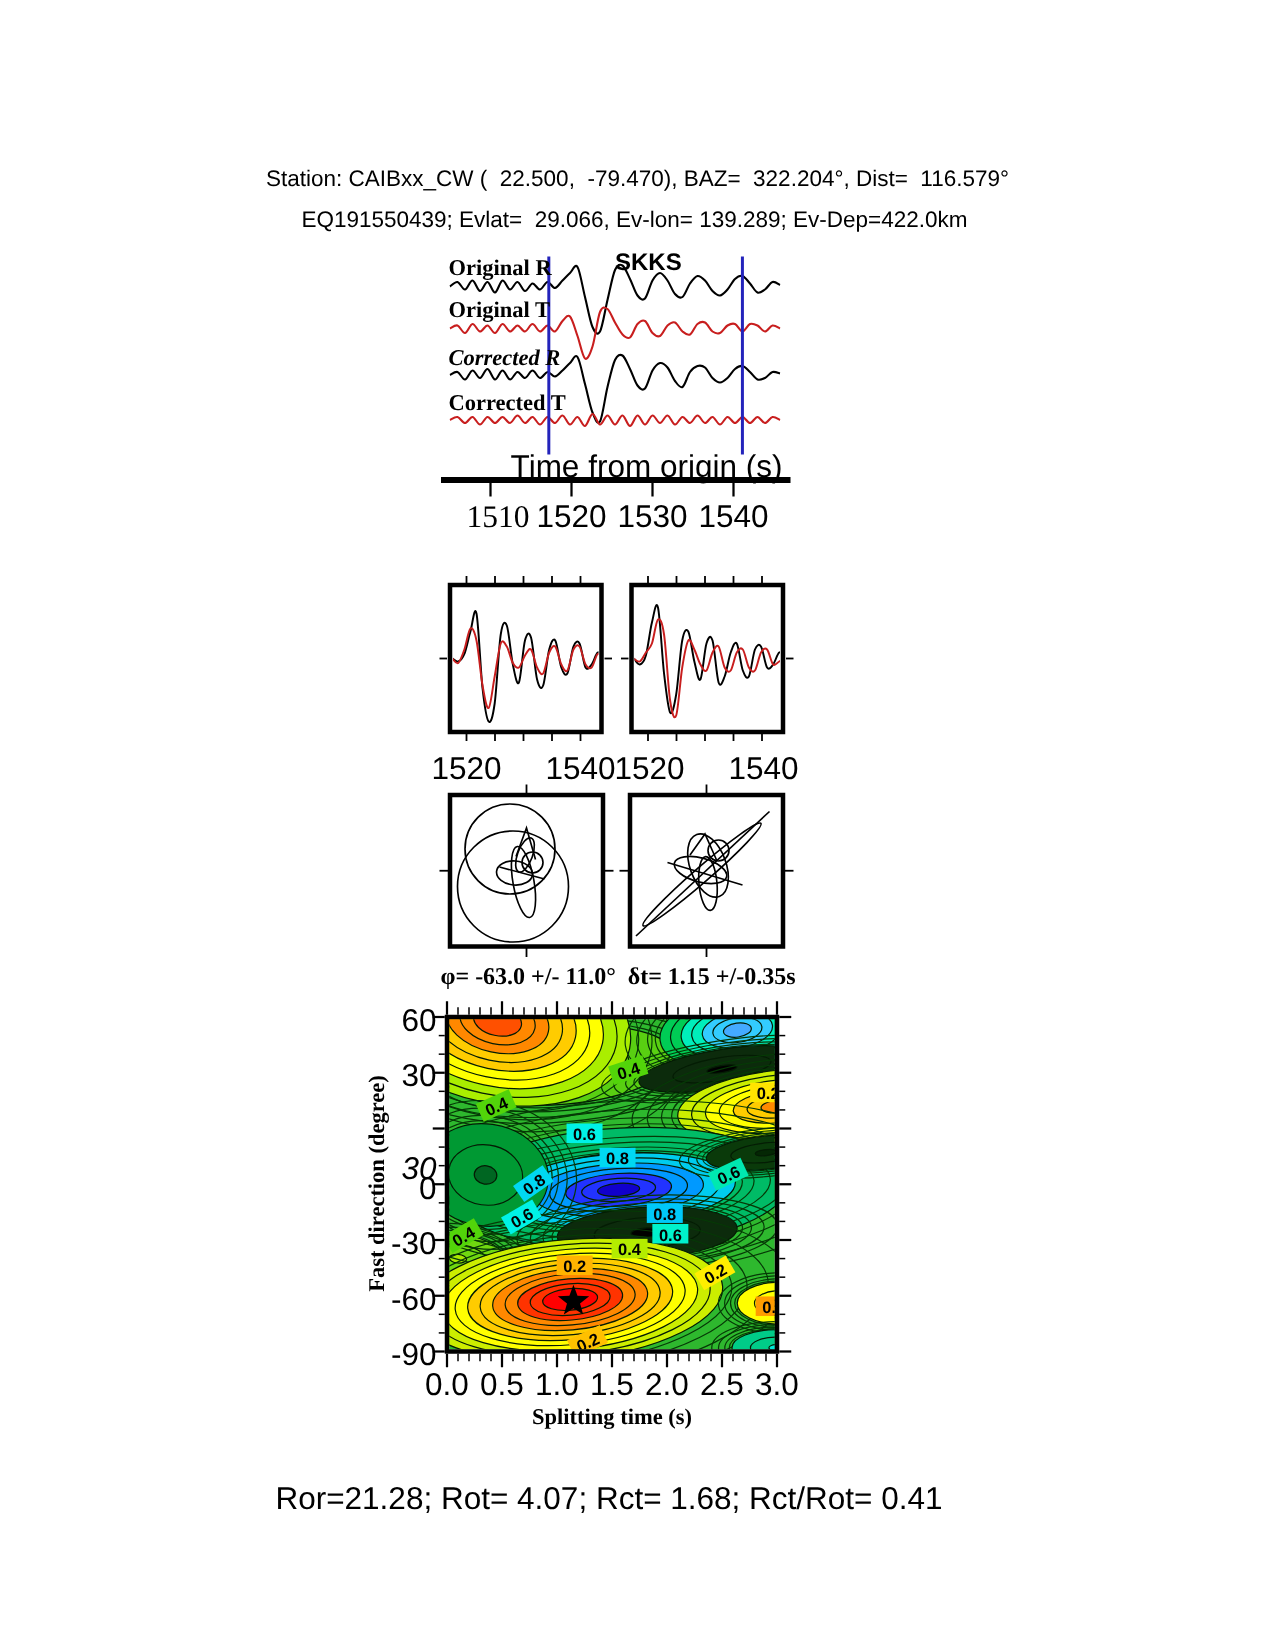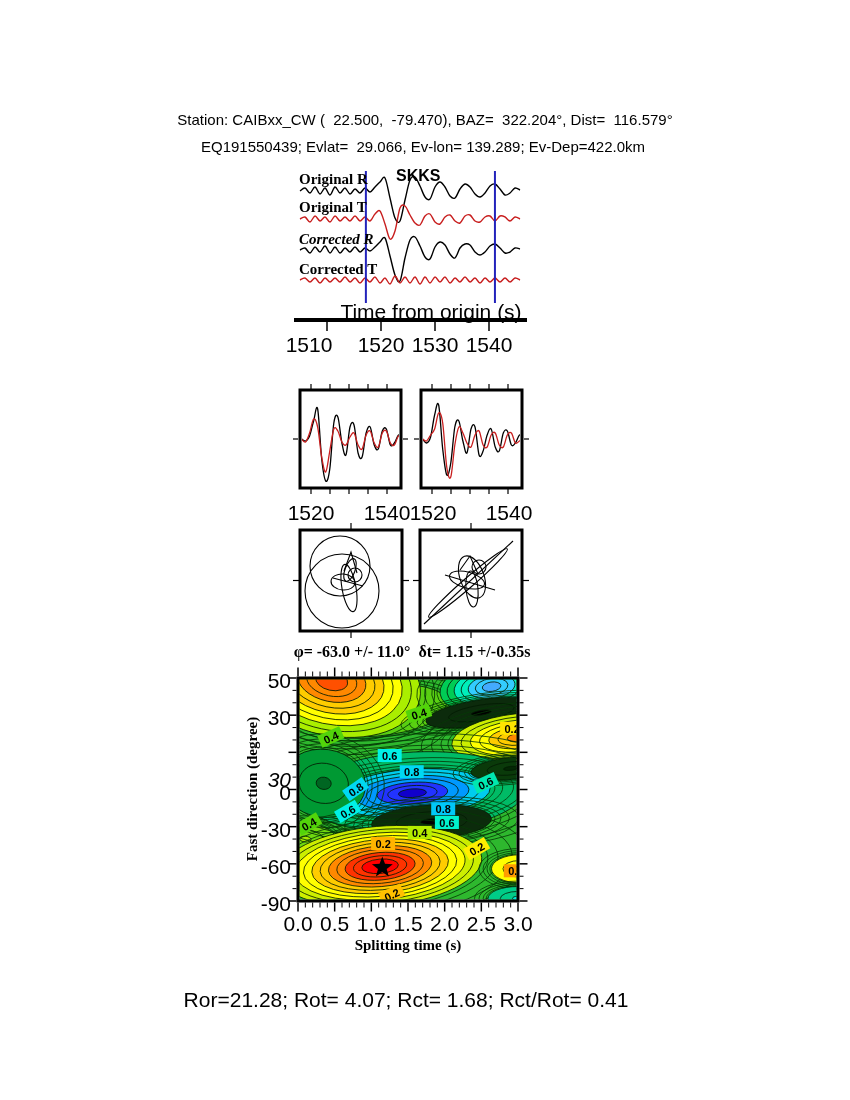--- a/index.html
+++ b/index.html
@@ -439,39 +439,39 @@
       <line x1="296.5" y1="690.3888888888889" x2="292.5" y2="690.3888888888889" stroke="#000" stroke-width="1"></line>
       <line x1="519.5" y1="690.3888888888889" x2="523.5" y2="690.3888888888889" stroke="#000" stroke-width="1"></line>
       <line x1="296.5" y1="678" x2="288.5" y2="678" stroke="#000" stroke-width="1.5"></line>
       <line x1="519.5" y1="678" x2="527.5" y2="678" stroke="#000" stroke-width="1.5"></line>
     </g>
   </svg>
 
 <div id="labels">
   <span class="lbl ctr f15" style="left:425px;top:112px">Station: CAIBxx_CW (  22.500,  -79.470), BAZ=  322.204°, Dist=  116.579°</span>
   <span class="lbl ctr f15" style="left:423px;top:139px">EQ191550439; Evlat=  29.066, Ev-lon= 139.289; Ev-Dep=422.0km</span>
-  <span class="lbl sansb f16 red" style="left:396px;top:167px">SKKS</span>
+  <span class="lbl sansb f16 red" style="left:410px;top:167px">SKKS</span>
   <span class="lbl ctr t17" style="left:431px;top:300px">Time from origin (s)</span>
   <span class="lbl ctr serifb f16" style="left:412px;top:643px">φ= -63.0 +/- 11.0°  δt= 1.15 +/-0.35s</span>
   <span class="lbl serifb f15 rot90" style="left:252px;top:789px">Fast direction (degree)</span>
   <span class="lbl ctr serifb f15" style="left:408px;top:937px">Splitting time (s)</span>
   <span class="lbl ctr t17" style="left:406px;top:988px">Ror=21.28; Rot= 4.07; Rct= 1.68; Rct/Rot= 0.41</span>
 <span class="lbl serifb f15" style="left: 299px; top: 171px;">Original R</span>
     <span class="lbl serifb f15" style="left: 299px; top: 199px;">Original T</span>
     <span class="lbl serifb f15" style="left: 299px; top: 231px; font-style: italic;">Corrected R</span>
     <span class="lbl serifb f15" style="left: 299px; top: 261px;">Corrected T</span>
-    <span class="lbl ctr t17" style="left: 309px; top: 333px;">1510</span>
+    <span class="lbl ctr t17" style="left: 332px; top: 333px; font-family: Liberation Serif, serif;">1510</span>
     <span class="lbl ctr t17" style="left: 381px; top: 333px;">1520</span>
     <span class="lbl ctr t17" style="left: 435px; top: 333px;">1530</span>
     <span class="lbl ctr t17" style="left: 489px; top: 333px;">1540</span>
     <span class="lbl ctr t17" style="left: 311px; top: 501px;">1520</span>
     <span class="lbl ctr t17" style="left: 387px; top: 501px;">1540</span>
     <span class="lbl ctr t17" style="left: 433px; top: 501px;">1520</span>
     <span class="lbl ctr t17" style="left: 509px; top: 501px;">1540</span>
-    <span class="lbl t17" style="left: 221px; top: 669px; width: 70px; text-align: right;">50</span>
+    <span class="lbl t17" style="left: 221px; top: 669px; width: 70px; text-align: right;">60</span>
     <span class="lbl t17" style="left: 221px; top: 706.167px; width: 70px; text-align: right;">30</span>
     <span class="lbl t17" style="left: 221px; top: 768px; width: 70px; text-align: right; font-style: italic;">30</span>
     <span class="lbl t17" style="left: 221px; top: 780.5px; width: 70px; text-align: right;">0</span>
     <span class="lbl t17" style="left: 221px; top: 817.667px; width: 70px; text-align: right;">-30</span>
     <span class="lbl t17" style="left: 221px; top: 854.833px; width: 70px; text-align: right;">-60</span>
     <span class="lbl t17" style="left: 221px; top: 892px; width: 70px; text-align: right;">-90</span>
     <span class="lbl ctr t17" style="left: 298px; top: 912px;">0.0</span>
     <span class="lbl ctr t17" style="left: 334.667px; top: 912px;">0.5</span>
     <span class="lbl ctr t17" style="left: 371.333px; top: 912px;">1.0</span>
     <span class="lbl ctr t17" style="left: 408px; top: 912px;">1.5</span>

